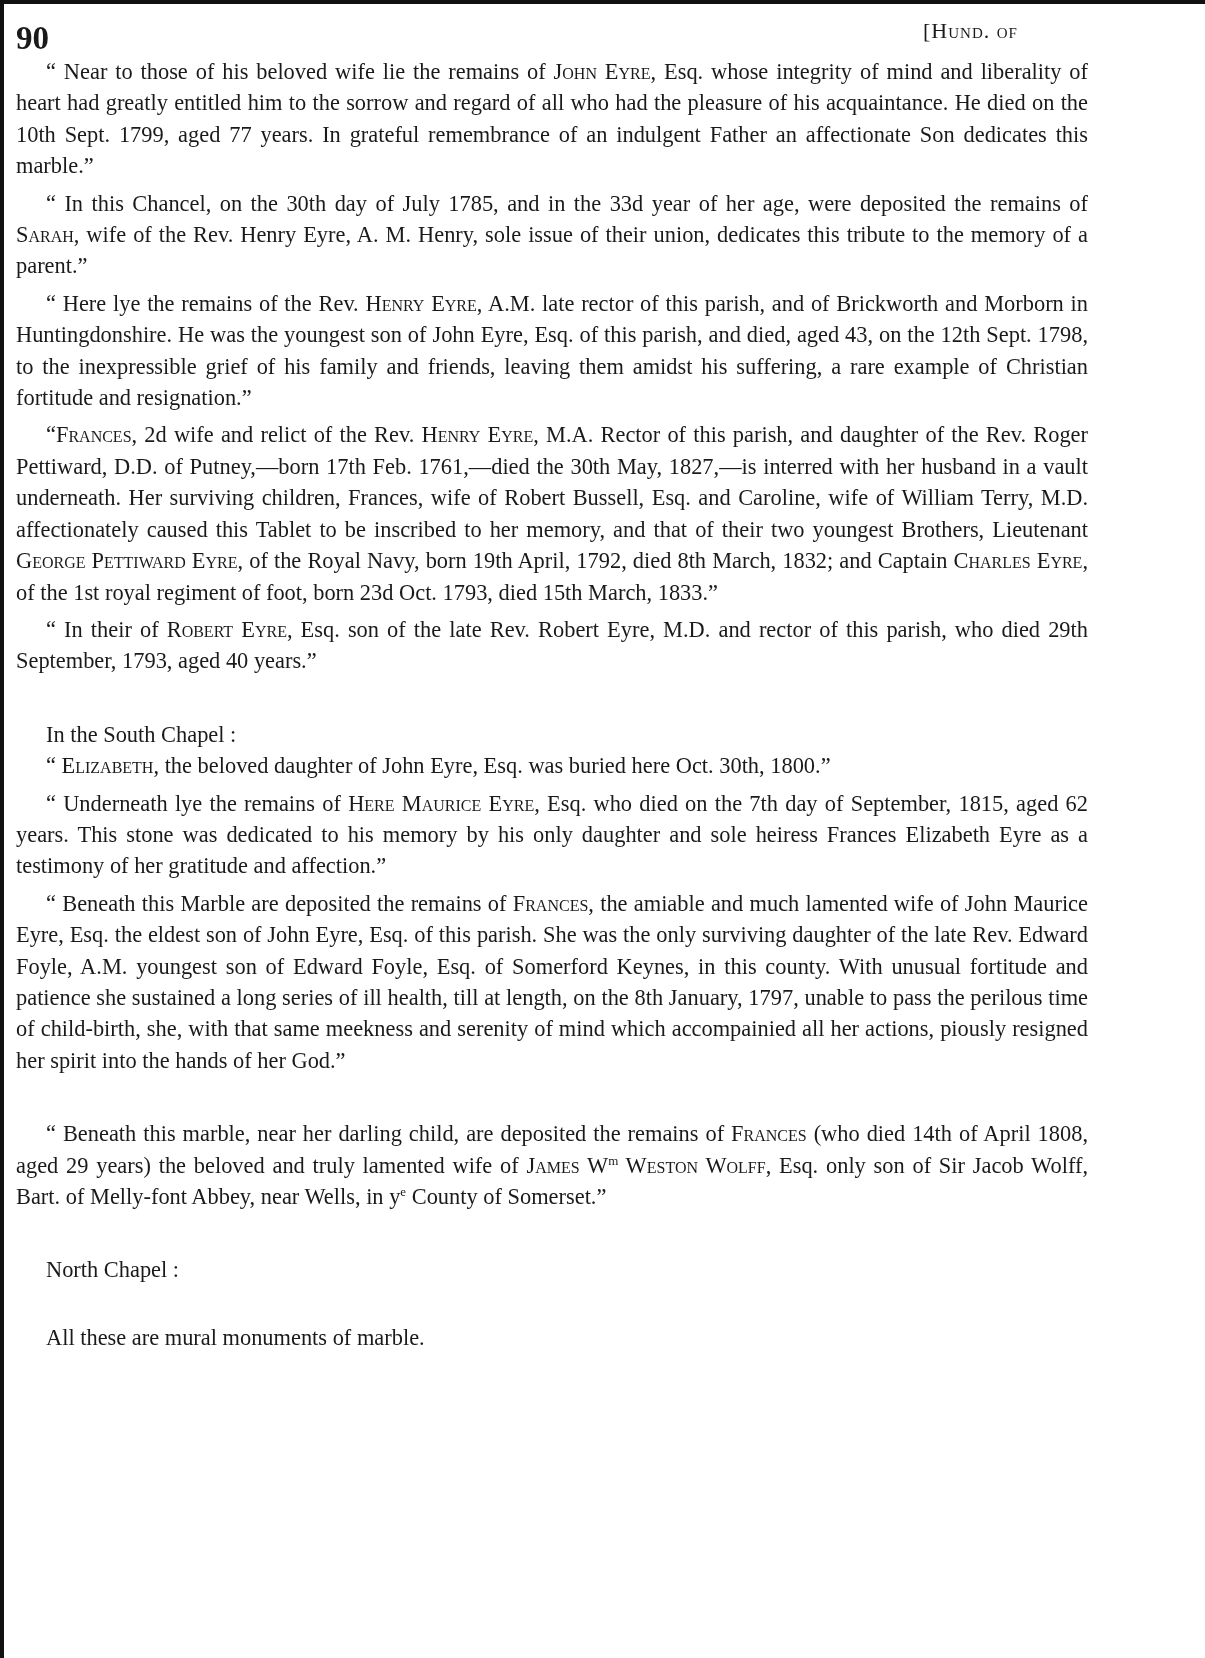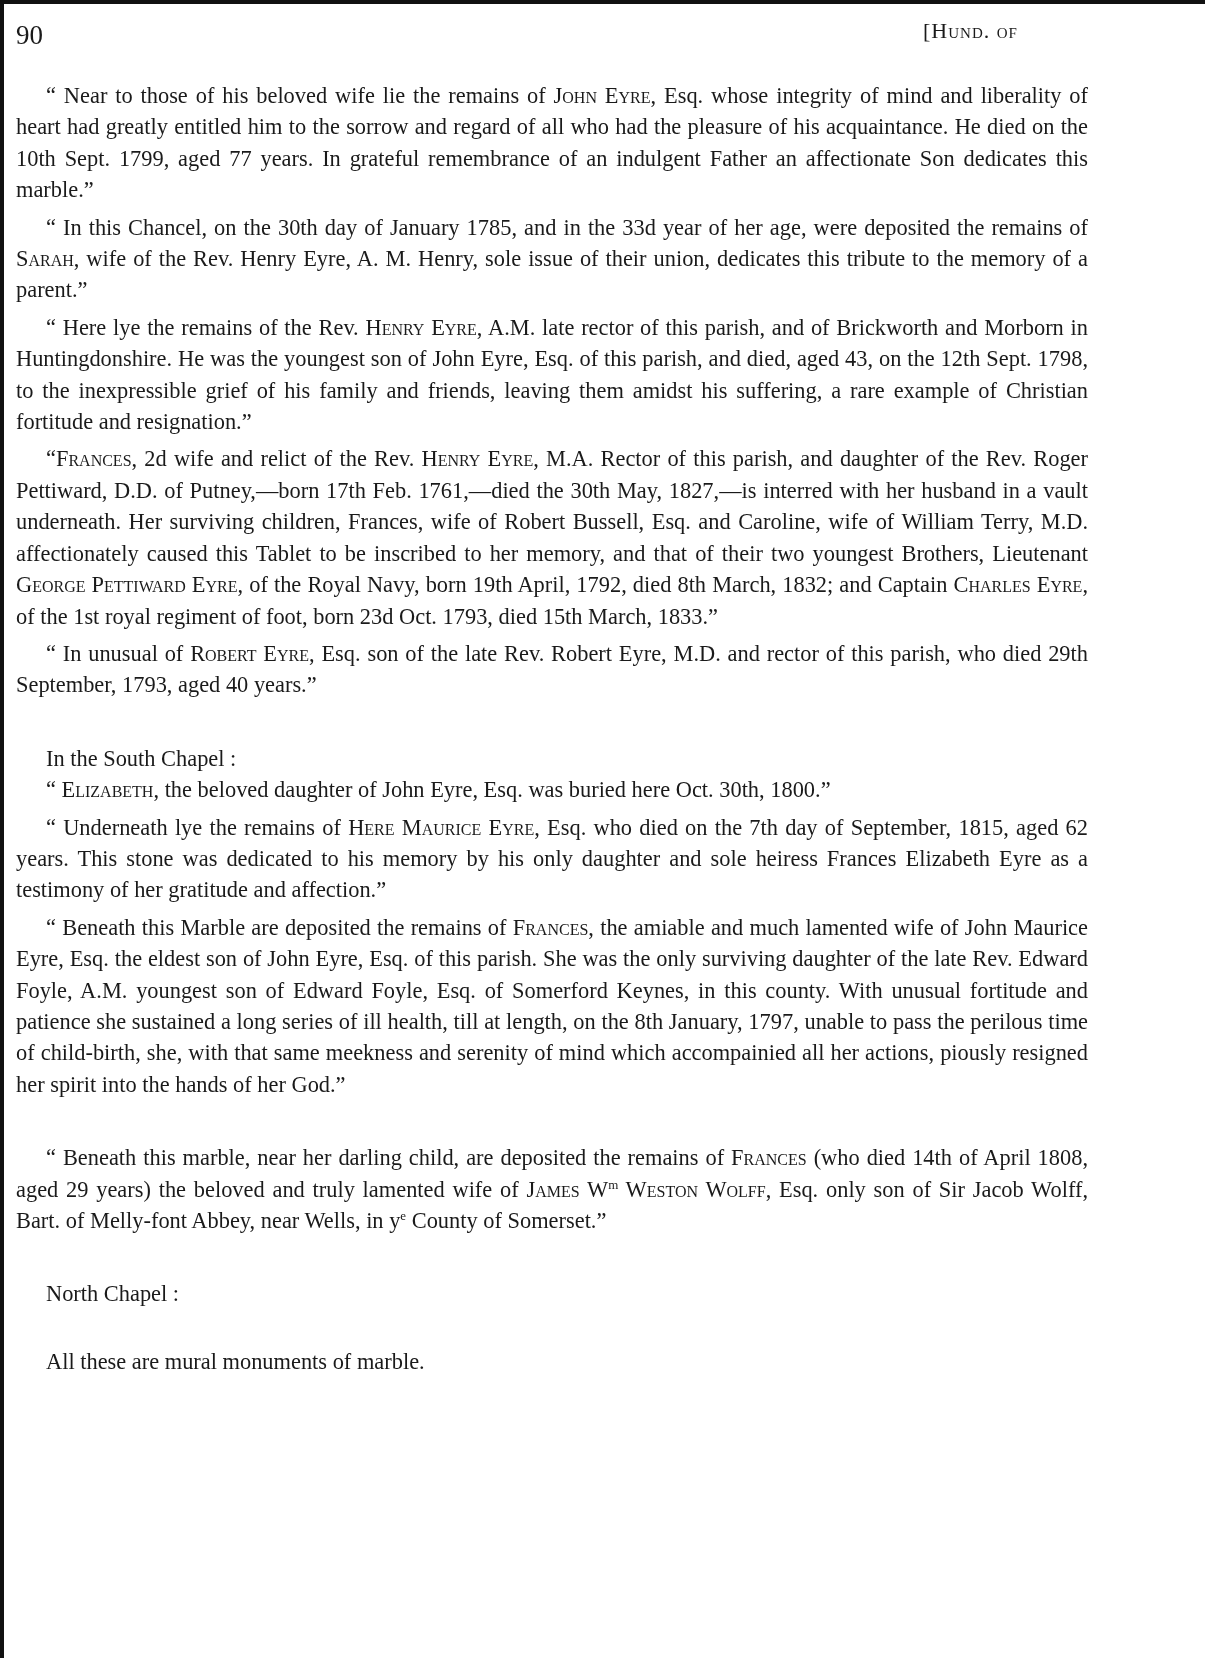--- a/index.html
+++ b/index.html
@@ -35,38 +35,38 @@
     }
     .header {
       position: relative;
       height: 46px;
       font-size: 25px;
     }
     .page-number {
       position: absolute;
       left: 0;
       top: 10px;
-      font-size: 27px;
+      font-size: 33px;
+      font-weight: bold;
     }
     .running-title {
       position: absolute;
       left: 240px;
       top: 8px;
       font-size: 27px;
       letter-spacing: 4px;
     }
     .running-hundred {
       position: absolute;
       left: 907px;
       top: 8px;
       font-size: 22px;
       letter-spacing: 1px;
     }
     .body-text {
-      margin-top: 24px;
       font-size: 22.4px;
       line-height: 31.4px;
       text-align: justify;
     }
     .para {
       margin: 0 0 6px 0;
       text-indent: 30px;
     }
     .heading {
       margin: 0;
@@ -93,27 +93,27 @@
 <div class="page">
   <div class="header">
     <span class="page-number">90</span>
     <span class="running-hundred sc">[Hund. of</span>
   </div>
 
   <div class="body-text">
 
     <p class="para"><span>“ Near to those of his beloved wife lie the remains of </span><span class="sc">John Eyre</span><span>, Esq. whose integrity of mind and liberality of heart had greatly entitled him to the sorrow and regard of all who had the pleasure of his acquaintance. He died on the 10th Sept. 1799, aged 77 years. In grateful remembrance of an indulgent Father an affectionate Son dedicates this marble.”</span></p>
 
-    <p class="para"><span>“ In this Chancel, on the 30th day of January 1785, and in the 33d year of her age, were deposited the remains of </span><span class="sc">Sarah</span><span>, wife of the Rev. Henry Eyre, A. M. Henry, sole issue of their union, dedicates this tribute to the memory of a parent.”</span></p>
+    <p class="para"><span>“ In this Chancel, on the 30th day of July 1785, and in the 33d year of her age, were deposited the remains of </span><span class="sc">Sarah</span><span>, wife of the Rev. Henry Eyre, A. M. Henry, sole issue of their union, dedicates this tribute to the memory of a parent.”</span></p>
 
     <p class="para"><span>“ Here lye the remains of the Rev. </span><span class="sc">Henry Eyre</span><span>, A.M. late rector of this parish, and of Brickworth and Morborn in Huntingdonshire. He was the youngest son of John Eyre, Esq. of this parish, and died, aged 43, on the 12th Sept. 1798, to the inexpressible grief of his family and friends, leaving them amidst his suffering, a rare example of Christian fortitude and resignation.”</span></p>
 
     <p class="para"><span>“</span><span class="sc">Frances</span><span>, 2d wife and relict of the Rev. </span><span class="sc">Henry Eyre</span><span>, M.A. Rector of this parish, and daughter of the Rev. Roger Pettiward, D.D. of Putney,—born 17th Feb. 1761,—died the 30th May, 1827,—is interred with her husband in a vault underneath. Her surviving children, Frances, wife of Robert Bussell, Esq. and Caroline, wife of William Terry, M.D. affectionately caused this Tablet to be inscribed to her memory, and that of their two youngest Brothers, Lieutenant </span><span class="sc">George Pettiward Eyre</span><span>, of the Royal Navy, born 19th April, 1792, died 8th March, 1832; and Captain </span><span class="sc">Charles Eyre</span><span>, of the 1st royal regiment of foot, born 23d Oct. 1793, died 15th March, 1833.”</span></p>
 
-    <p class="para"><span>“ In unusual of </span><span class="sc">Robert Eyre</span><span>, Esq. son of the late Rev. Robert Eyre, M.D. and rector of this parish, who died 29th September, 1793, aged 40 years.”</span></p>
+    <p class="para"><span>“ In their of </span><span class="sc">Robert Eyre</span><span>, Esq. son of the late Rev. Robert Eyre, M.D. and rector of this parish, who died 29th September, 1793, aged 40 years.”</span></p>
 
     <div class="gap-large"></div>
 
     <p class="heading">In the South Chapel :</p>
 
     <p class="para"><span>“ </span><span class="sc">Elizabeth</span><span>, the beloved daughter of John Eyre, Esq. was buried here Oct. 30th, 1800.”</span></p>
 
     <p class="para"><span>“ Underneath lye the remains of </span><span class="sc">Here Maurice Eyre</span><span>, Esq. who died on the 7th day of September, 1815, aged 62 years. This stone was dedicated to his memory by his only daughter and sole heiress Frances Elizabeth Eyre as a testimony of her gratitude and affection.”</span></p>
 
     <p class="para"><span>“ Beneath this Marble are deposited the remains of </span><span class="sc">Frances</span><span>, the amiable and much lamented wife of John Maurice Eyre, Esq. the eldest son of John Eyre, Esq. of this parish. She was the only surviving daughter of the late Rev. Edward Foyle, A.M. youngest son of Edward Foyle, Esq. of Somerford Keynes, in this county. With unusual fortitude and patience she sustained a long series of ill health, till at length, on the 8th January, 1797, unable to pass the perilous time of child-birth, she, with that same meekness and serenity of mind which accompainied all her actions, piously resigned her spirit into the hands of her God.”</span></p>

